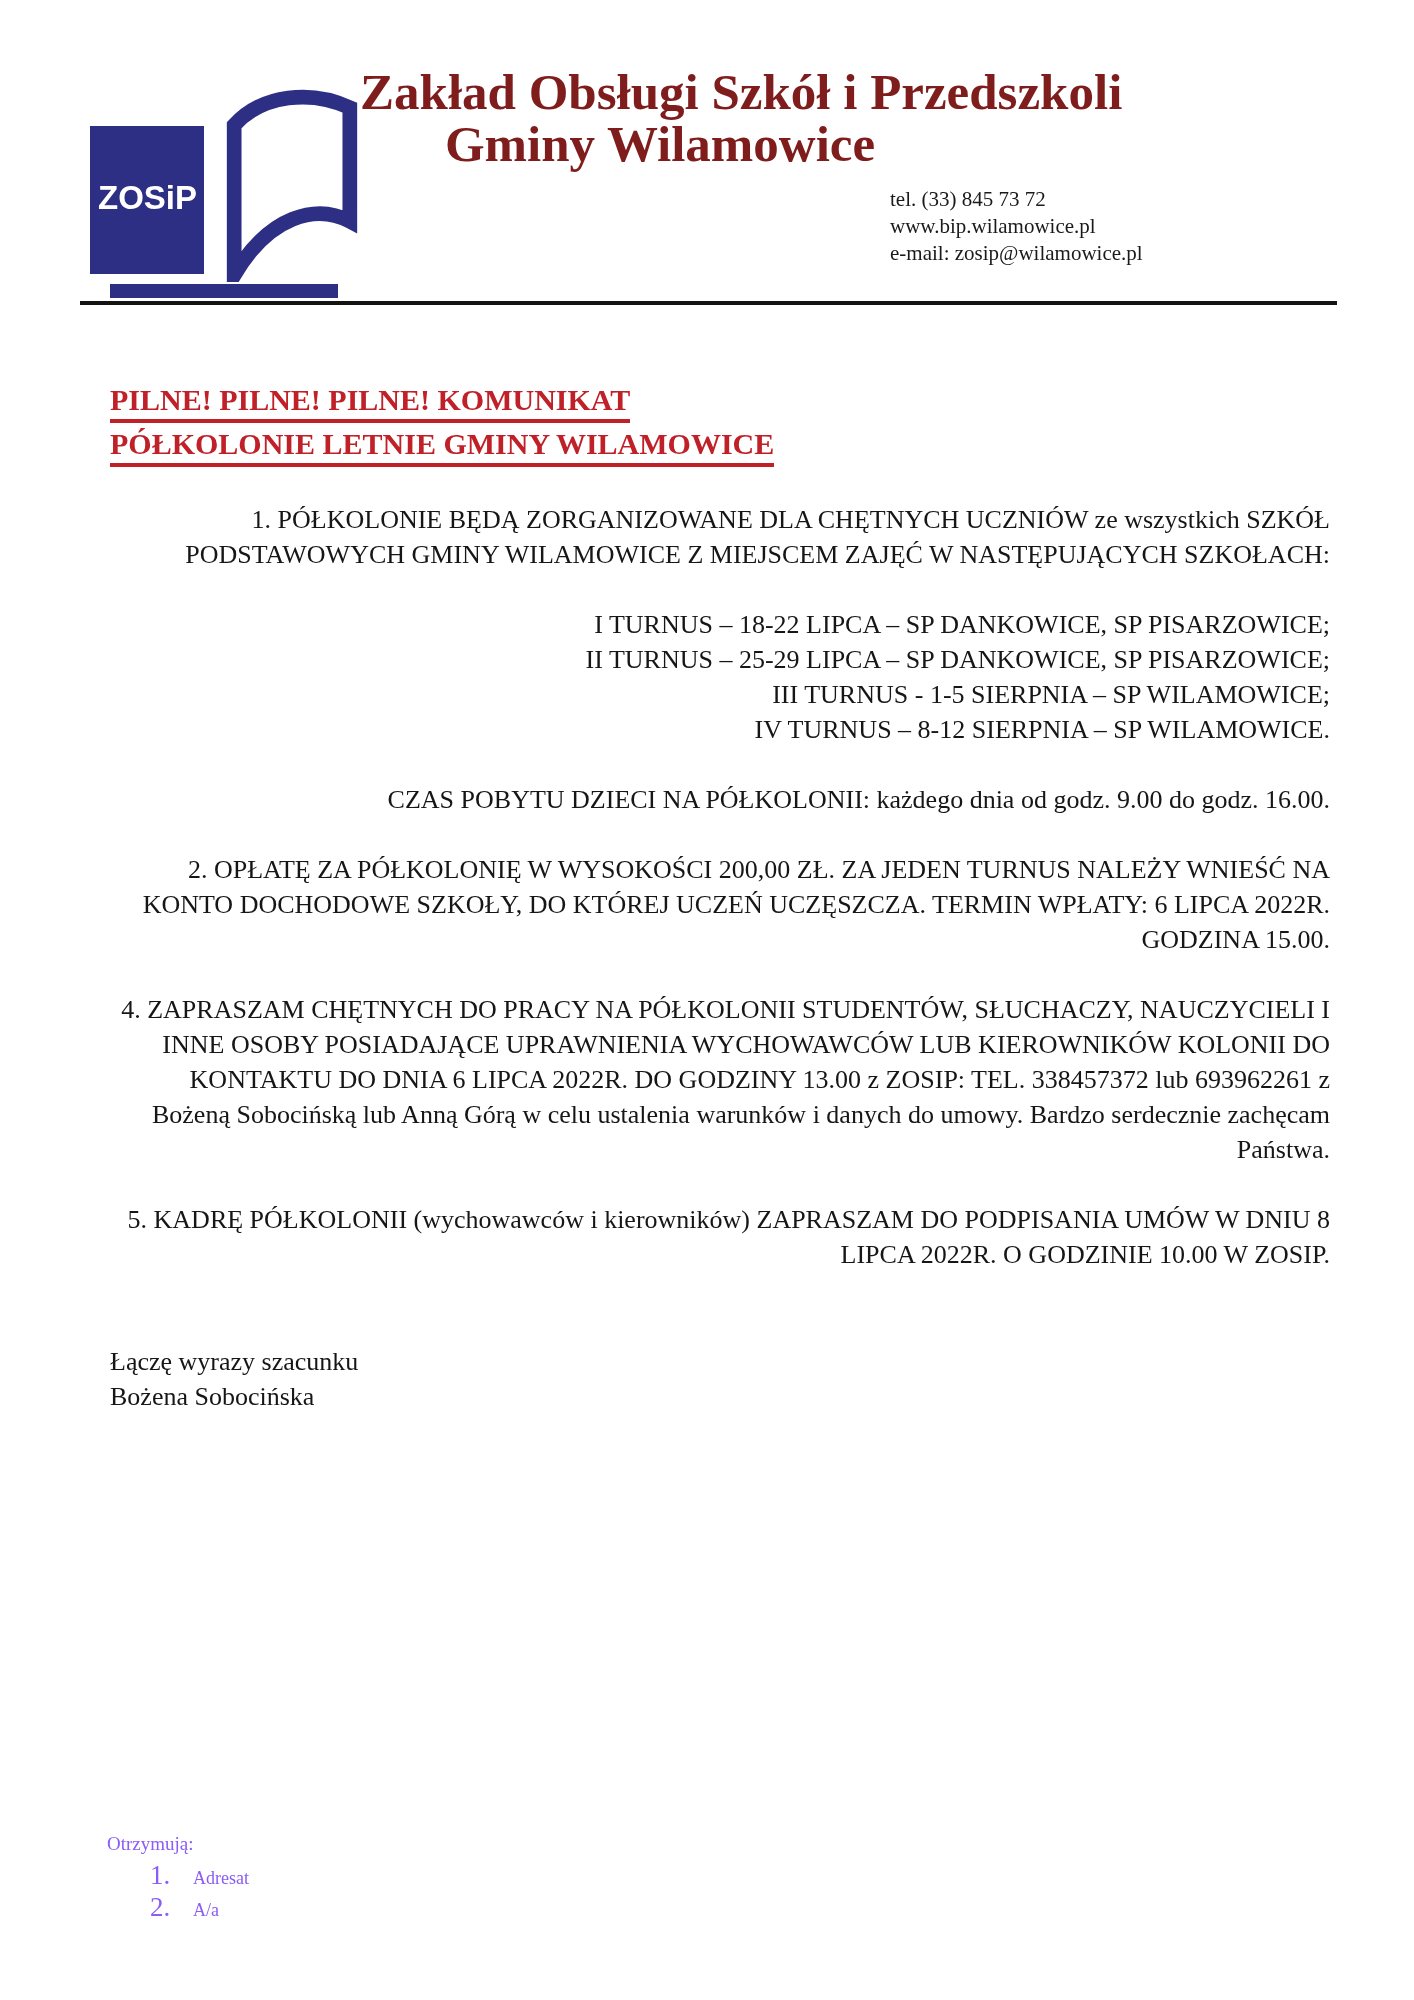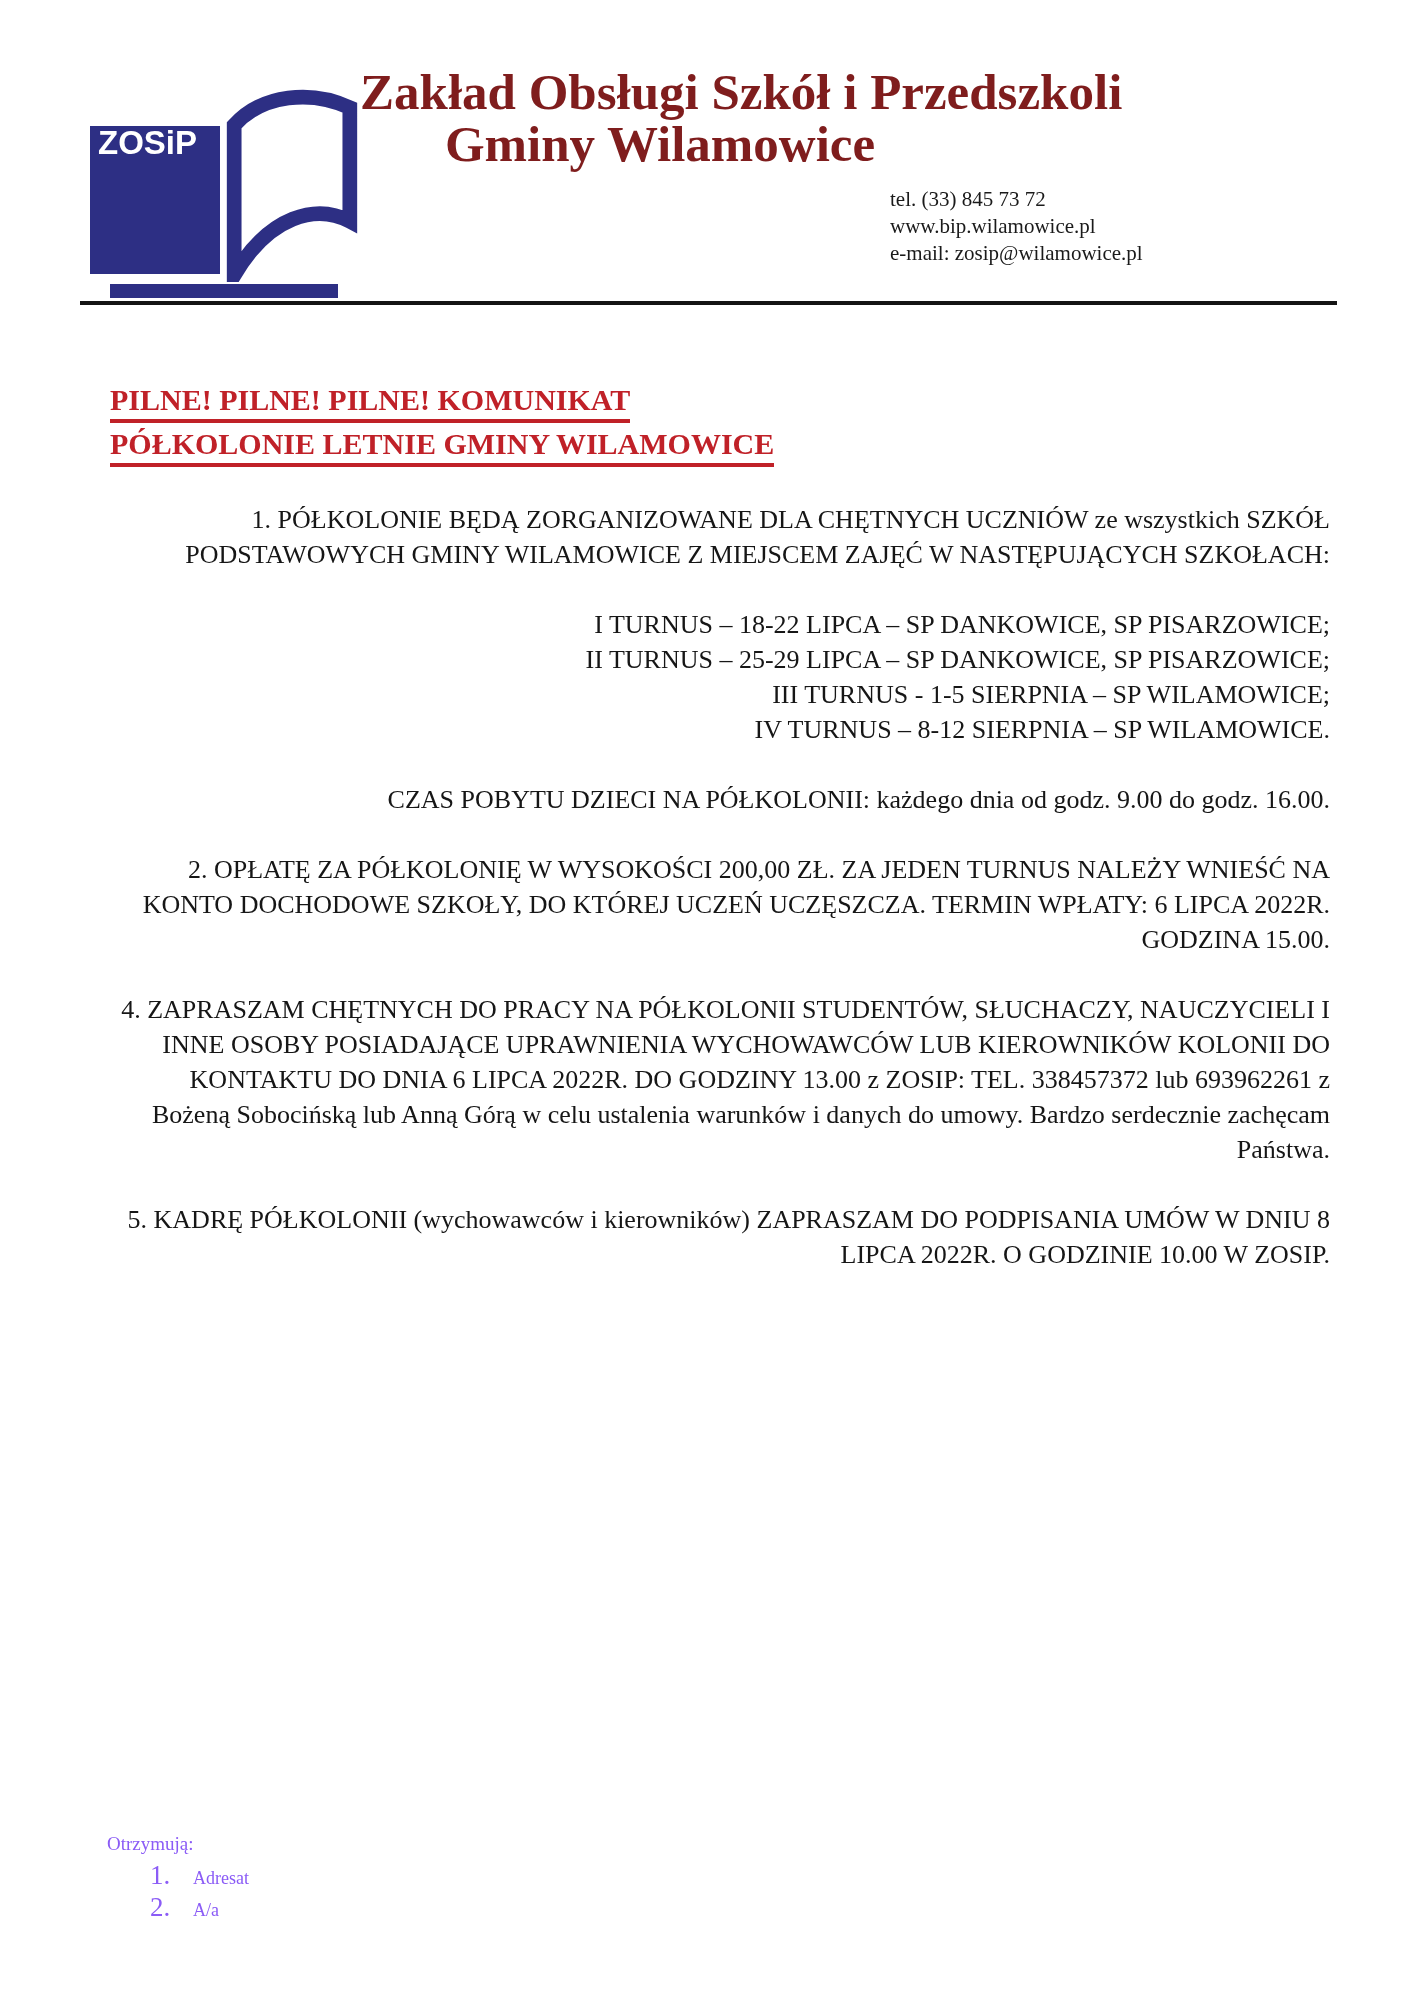--- a/index.html
+++ b/index.html
@@ -11,24 +11,24 @@
     background: #ffffff;
     font-family: "Liberation Serif", "DejaVu Serif", serif;
     color: #161616;
     overflow: hidden;
   }
 
   
   .logo-square {
     position: absolute;
     left: 90px; top: 126px;
-    width: 130px; height: 148px;
+    width: 114px; height: 148px;
     background: #2d2f84;
     display: flex;
-    align-items: flex-start;
+    align-items: center;
     justify-content: flex-start;
     padding: 0 0 6px 8px;
     box-sizing: border-box;
   }
   .logo-square .logo-text {
     color: #ffffff;
     font-family: "Liberation Sans", "DejaVu Sans", sans-serif;
     font-weight: bold;
     font-size: 33px;
     letter-spacing: 0px;
@@ -161,20 +161,24 @@
 
     <p class="para">CZAS POBYTU DZIECI NA PÓŁKOLONII: każdego dnia od godz. 9.00 do godz. 16.00.</p>
 
     <p class="para">2. OPŁATĘ ZA PÓŁKOLONIĘ W WYSOKOŚCI 200,00 ZŁ. ZA JEDEN TURNUS NALEŻY WNIEŚĆ NA KONTO DOCHODOWE SZKOŁY, DO KTÓREJ UCZEŃ UCZĘSZCZA. TERMIN WPŁATY: 6 LIPCA 2022R. GODZINA 15.00.</p>
 
 
     <p class="para">4. ZAPRASZAM CHĘTNYCH DO PRACY NA PÓŁKOLONII STUDENTÓW, SŁUCHACZY, NAUCZYCIELI I INNE OSOBY POSIADAJĄCE UPRAWNIENIA WYCHOWAWCÓW LUB KIEROWNIKÓW KOLONII DO KONTAKTU DO DNIA 6 LIPCA 2022R. DO GODZINY 13.00  z ZOSIP: TEL. 338457372 lub 693962261 z Bożeną Sobocińską lub Anną Górą w celu ustalenia warunków i danych do umowy. Bardzo serdecznie zachęcam Państwa.</p>
 
     <p class="para">5. KADRĘ PÓŁKOLONII (wychowawców i kierowników) ZAPRASZAM DO PODPISANIA UMÓW W DNIU 8 LIPCA 2022R. O GODZINIE 10.00 W ZOSIP.</p>
 
+    <div class="closing">
+      <div>Łączę wyrazy szacunku</div>
+      <div>Bożena Sobocińska</div>
+    </div>
   </div>
 
   <div class="footer">
     <div class="footer-label">Otrzymują:</div>
     <div class="footer-row">
       <span class="footer-num">1.</span>
       <span class="footer-item">Adresat</span>
     </div>
     <div class="footer-row">
       <span class="footer-num">2.</span>

